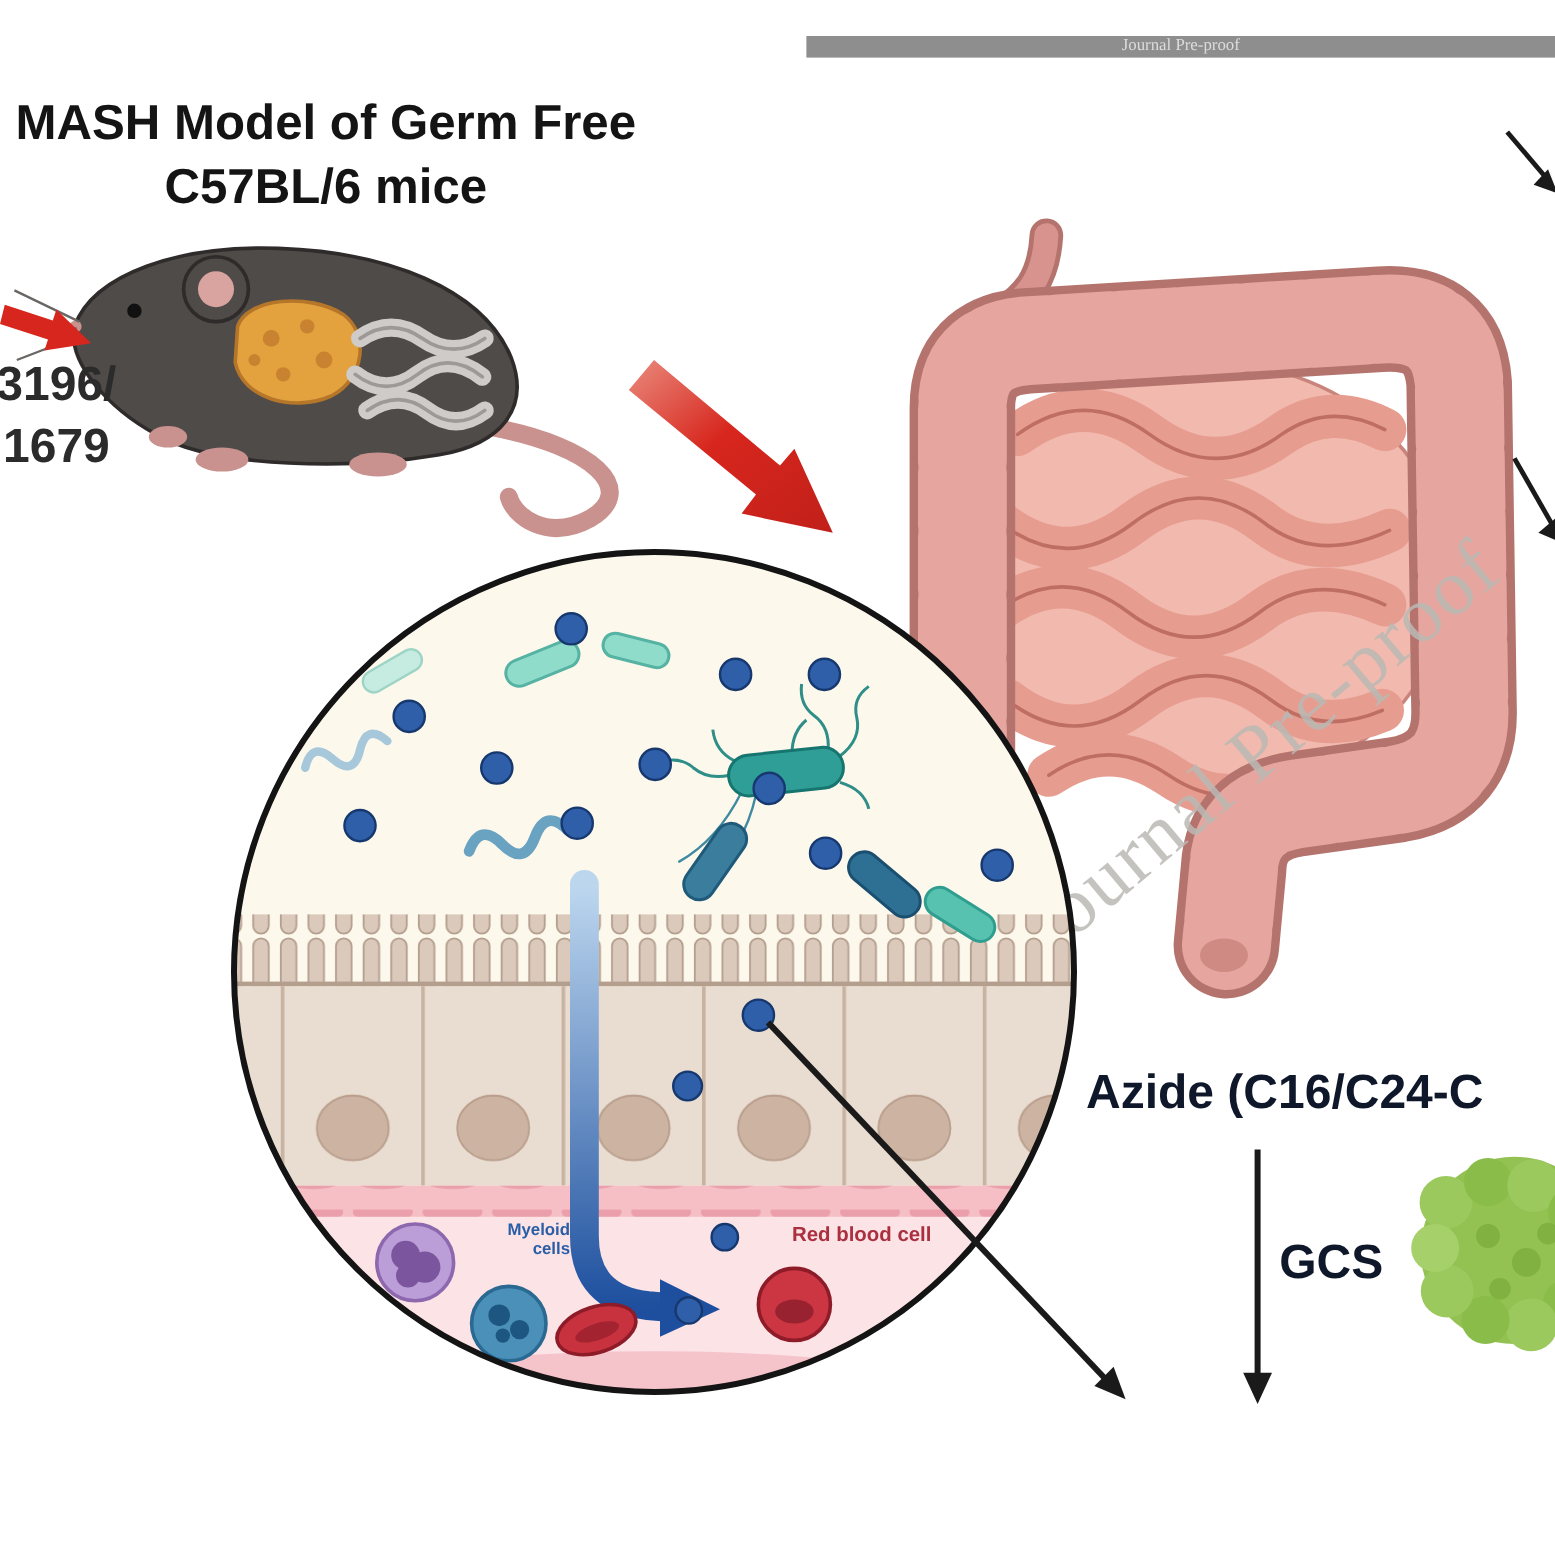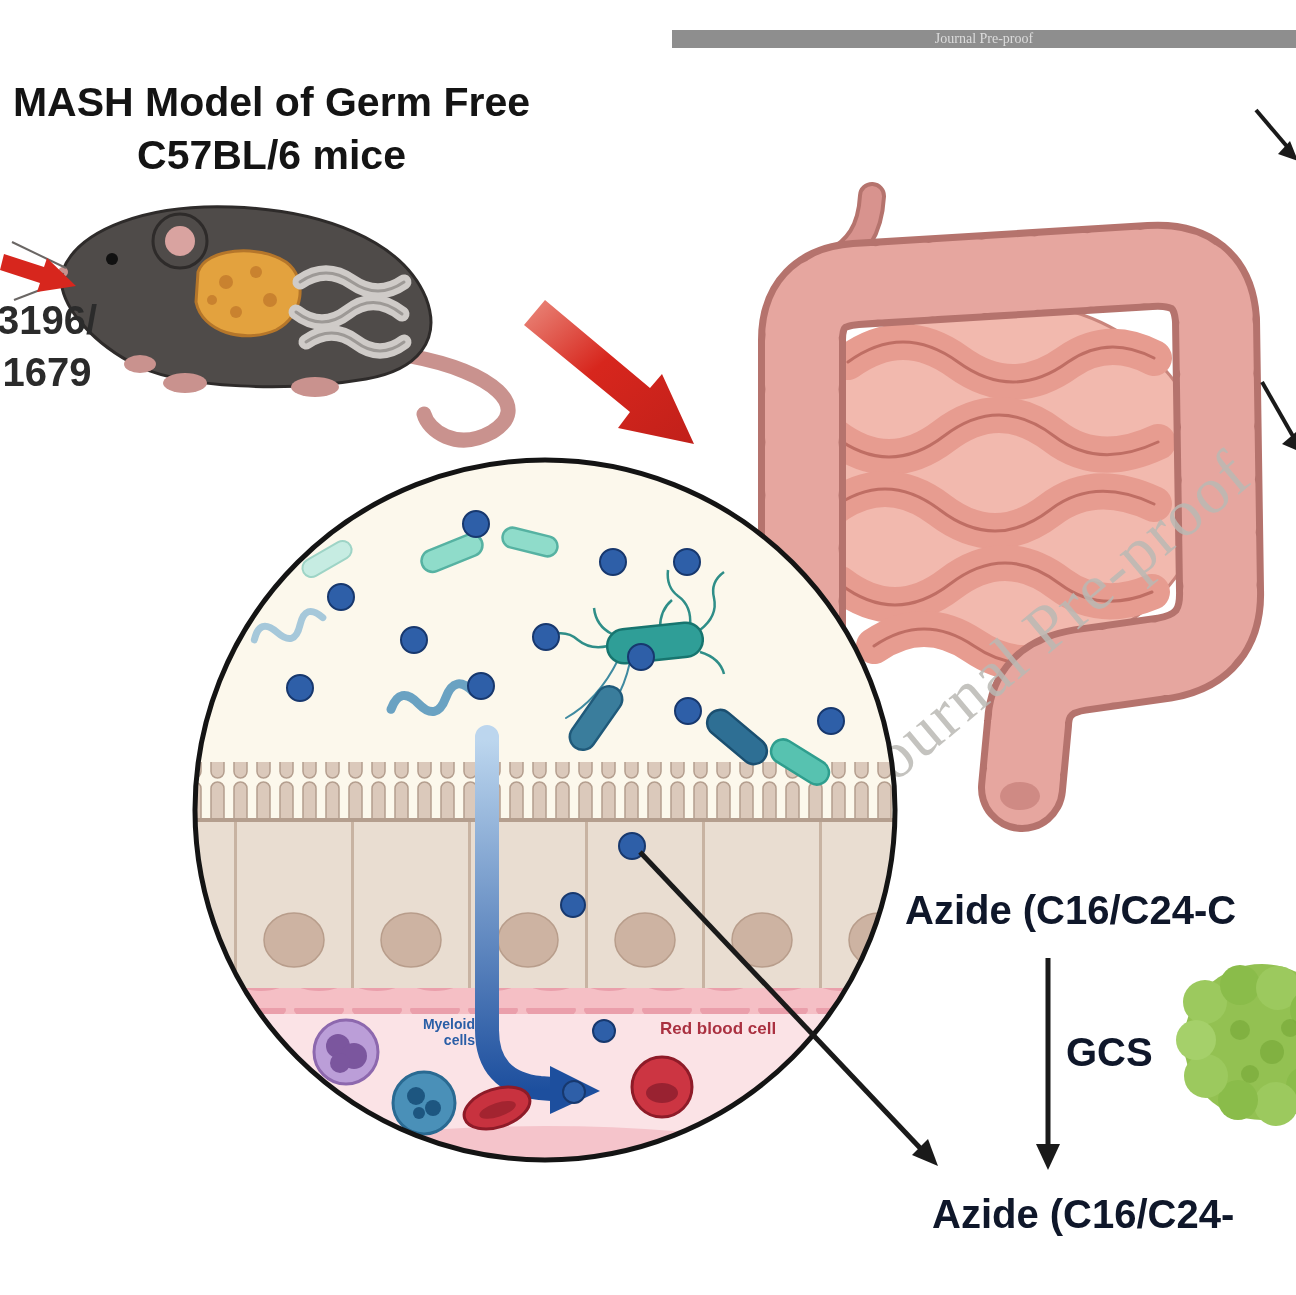--- a/index.html
+++ b/index.html
@@ -285,15 +285,14 @@
     <div>3196/</div>
     <div>1679</div>
   </div>
 
   <div id="myeloid-label" class="abs textlayer">Myeloid
 cells</div>
   <div id="rbc-label" class="abs textlayer">Red blood cell</div>
 
   <div id="azide-top" class="abs textlayer biglabel">Azide (C16/C24-C</div>
   <div id="gcs" class="abs textlayer biglabel">GCS</div>
-  <div id="azide-bottom" class="abs textlayer biglabel">Azide (C16/C24-</div>
 
 </div>
 
 </body></html>

